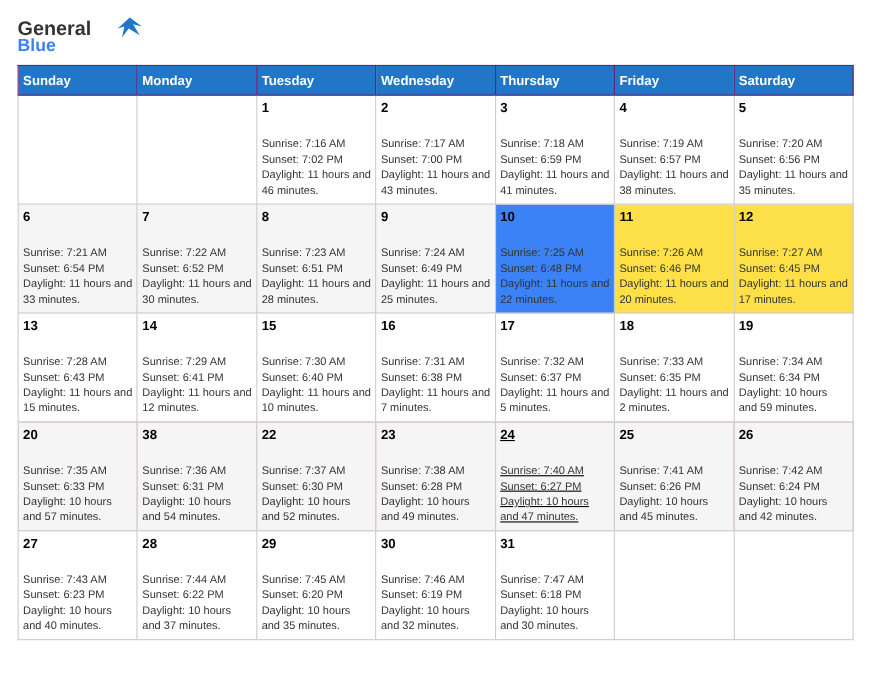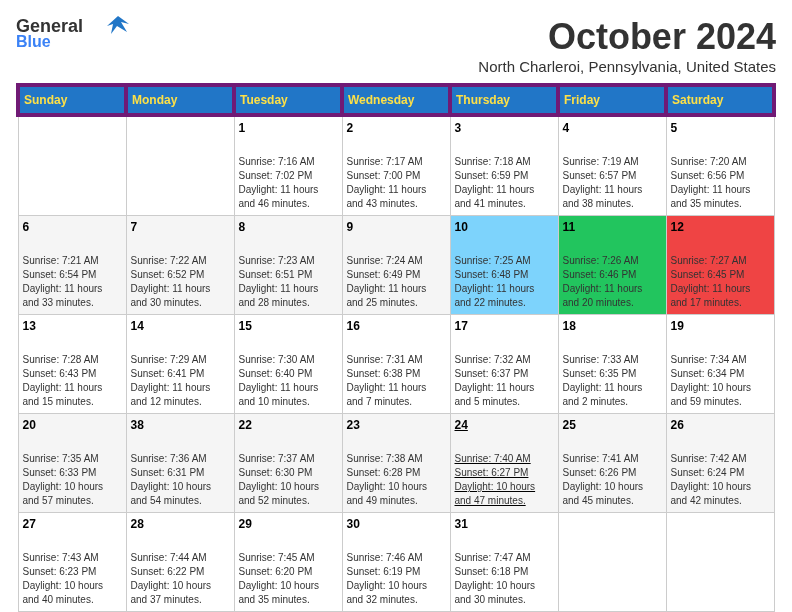--- a/index.html
+++ b/index.html
@@ -38,26 +38,26 @@
       font-size: 15px;
       color: #333;
     }
     .calendar {
       width: 100%;
       border-collapse: collapse;
       font-size: 11px;
     }
     .calendar thead tr th {
       background-color: #2176c7;
-      color: #fde047;
+      color: #ffffff;
       padding: 6px 4px;
       text-align: left;
       font-size: 12px;
       font-weight: bold;
-      border: 4px solid #701a75;
+      border: 1px solid #701a75;
     }
     .calendar tbody tr td {
       vertical-align: top;
       border: 1px solid #ccc;
       padding: 4px;
       width: 108px;
       min-height: 80px;
       background: #fff;
     }
     .calendar tbody tr:nth-child(even) td {
@@ -84,24 +84,20 @@
 <div class="header-area">
   <div class="logo">
     <div class="logo-row">
       <span style="font-size:18px;font-weight:bold;color:#333;">General</span>
       <svg width="22" height="22" viewBox="0 0 22 22" style="margin-left:2px;margin-top:-4px;">
         <polygon points="11,2 22,10 14,8 20,18 10,12 4,20 6,10 0,12" fill="#2176c7"></polygon>
       </svg>
     </div>
     <span style="font-size:16px;font-weight:bold;color:#3b82f6;margin-top:-4px;">Blue</span>
   </div>
-  <div class="title-area">
-    <div class="month-title">October 2024</div>
-    <div class="location-title">North Charleroi, Pennsylvania, United States</div>
-  </div>
 </div>
 
 <table class="calendar">
   <thead>
     <tr>
     <th>Sunday</th>
         <th>Monday</th>
         <th>Tuesday</th>
         <th>Wednesday</th>
         <th>Thursday</th>
@@ -144,29 +140,29 @@
           <div class="day-info">Sunrise: 7:22 AM<br>Sunset: 6:52 PM<br>Daylight: 11 hours and 30 minutes.</div>
         </td>
         <td style="background: rgb(245, 245, 245);">
           <div class="day-number">8</div>
           <div class="day-info">Sunrise: 7:23 AM<br>Sunset: 6:51 PM<br>Daylight: 11 hours and 28 minutes.</div>
         </td>
         <td style="background: rgb(245, 245, 245);">
           <div class="day-number">9</div>
           <div class="day-info">Sunrise: 7:24 AM<br>Sunset: 6:49 PM<br>Daylight: 11 hours and 25 minutes.</div>
         </td>
-        <td style="background: #7dd3fc;">
+        <td style="background: #3b82f6;">
           <div class="day-number">10</div>
           <div class="day-info">Sunrise: 7:25 AM<br>Sunset: 6:48 PM<br>Daylight: 11 hours and 22 minutes.</div>
         </td>
-        <td style="background: #22c55e;">
+        <td style="background: #fde047;">
           <div class="day-number">11</div>
           <div class="day-info">Sunrise: 7:26 AM<br>Sunset: 6:46 PM<br>Daylight: 11 hours and 20 minutes.</div>
         </td>
-        <td style="background: #ef4444;">
+        <td style="background: #fde047;">
           <div class="day-number">12</div>
           <div class="day-info">Sunrise: 7:27 AM<br>Sunset: 6:45 PM<br>Daylight: 11 hours and 17 minutes.</div>
         </td>
       </tr>
       <tr>
         <td>
           <div class="day-number">13</div>
           <div class="day-info">Sunrise: 7:28 AM<br>Sunset: 6:43 PM<br>Daylight: 11 hours and 15 minutes.</div>
         </td>
         <td>

